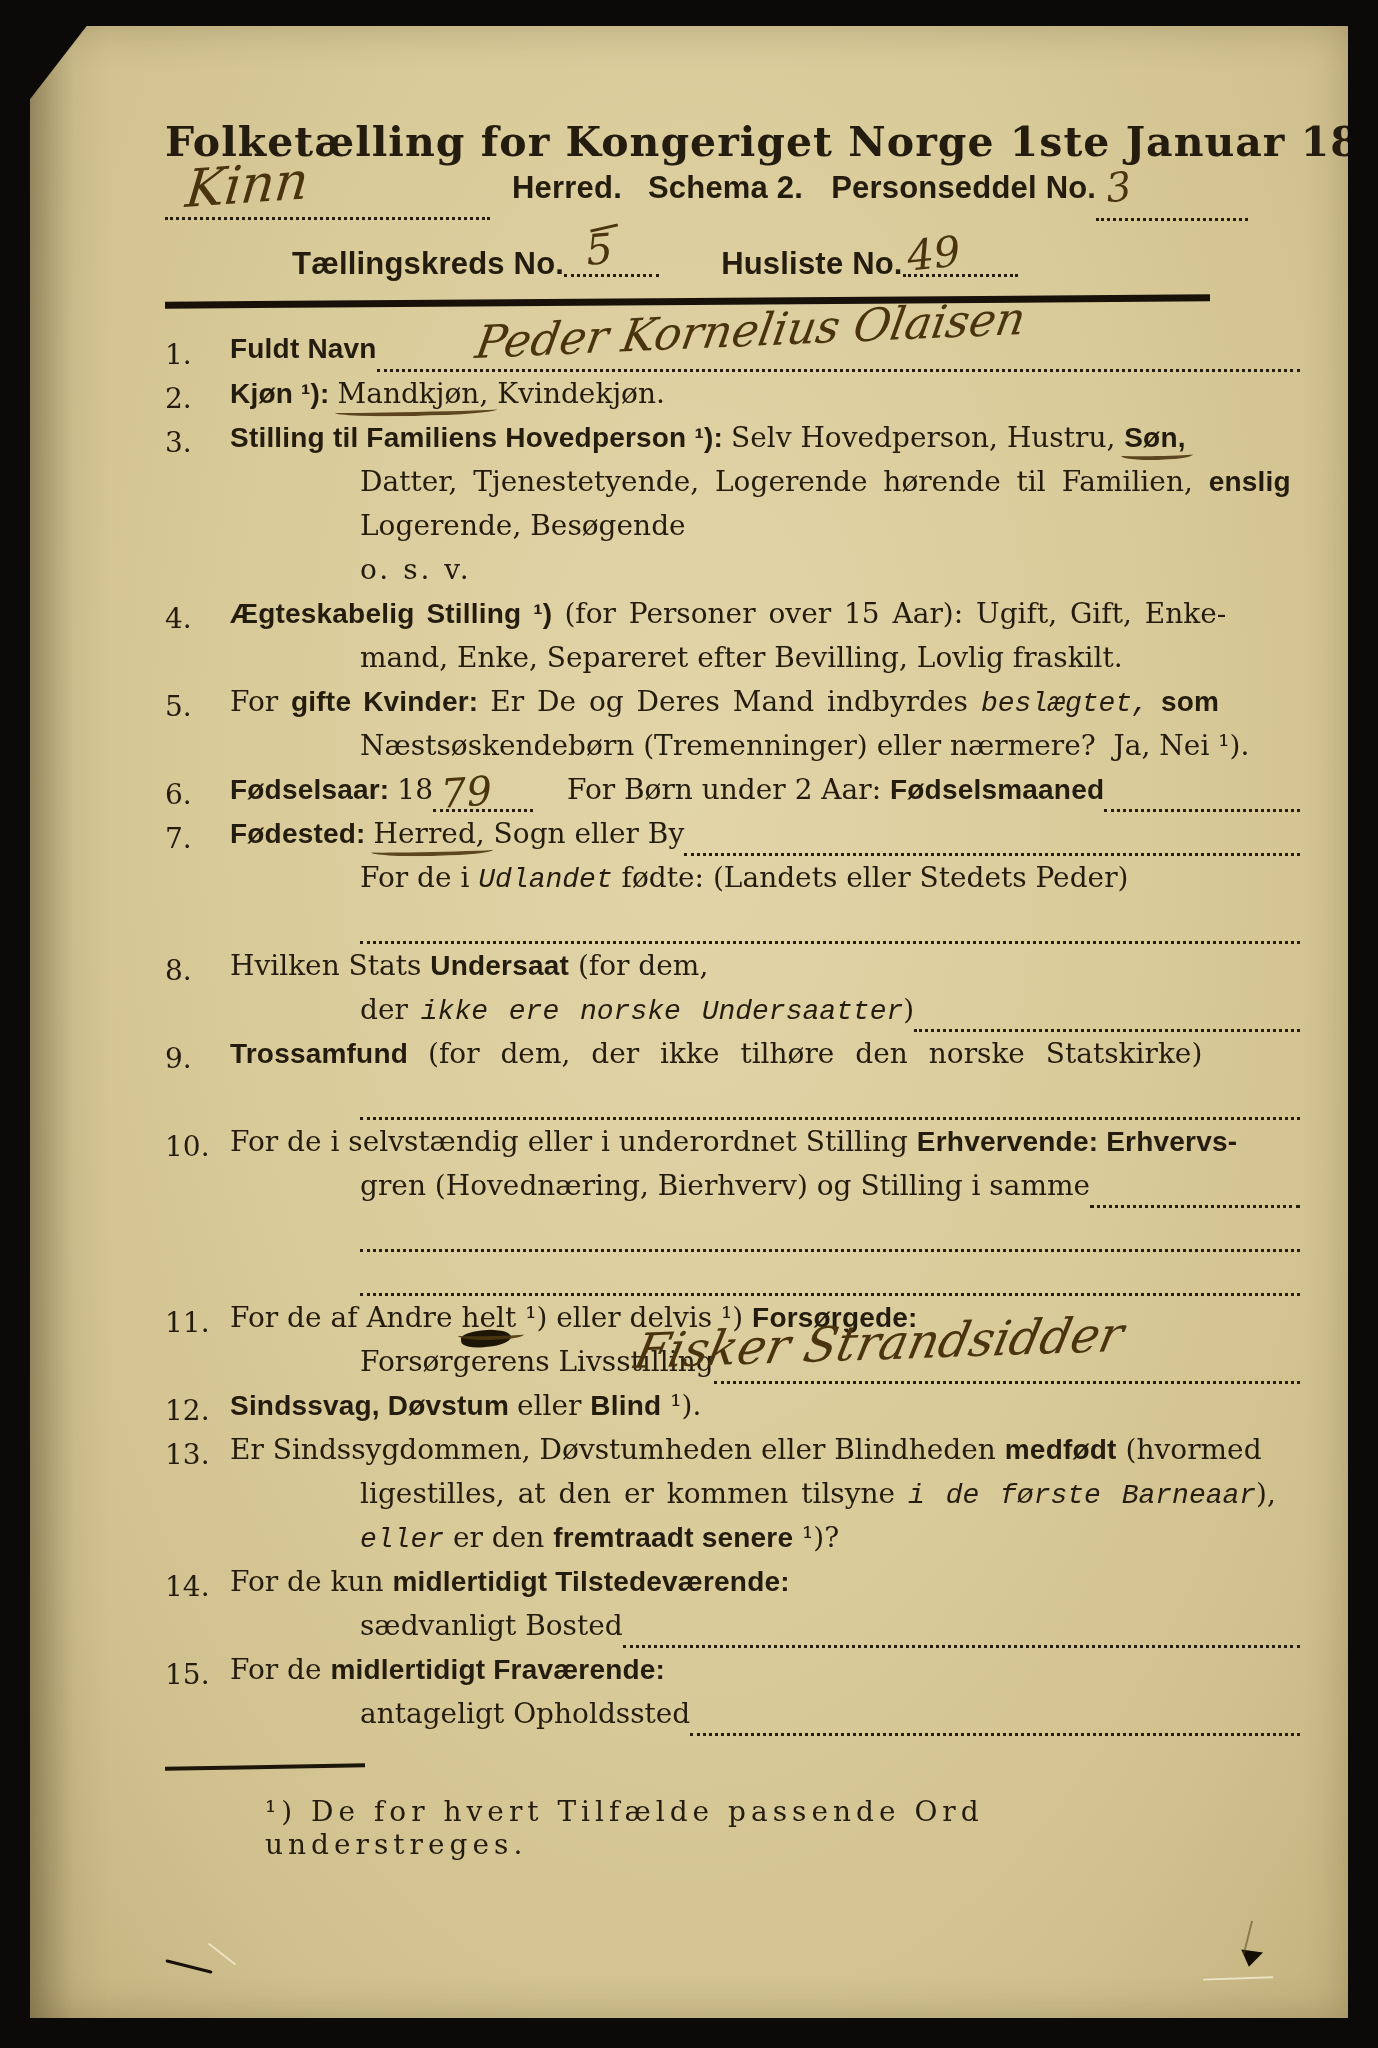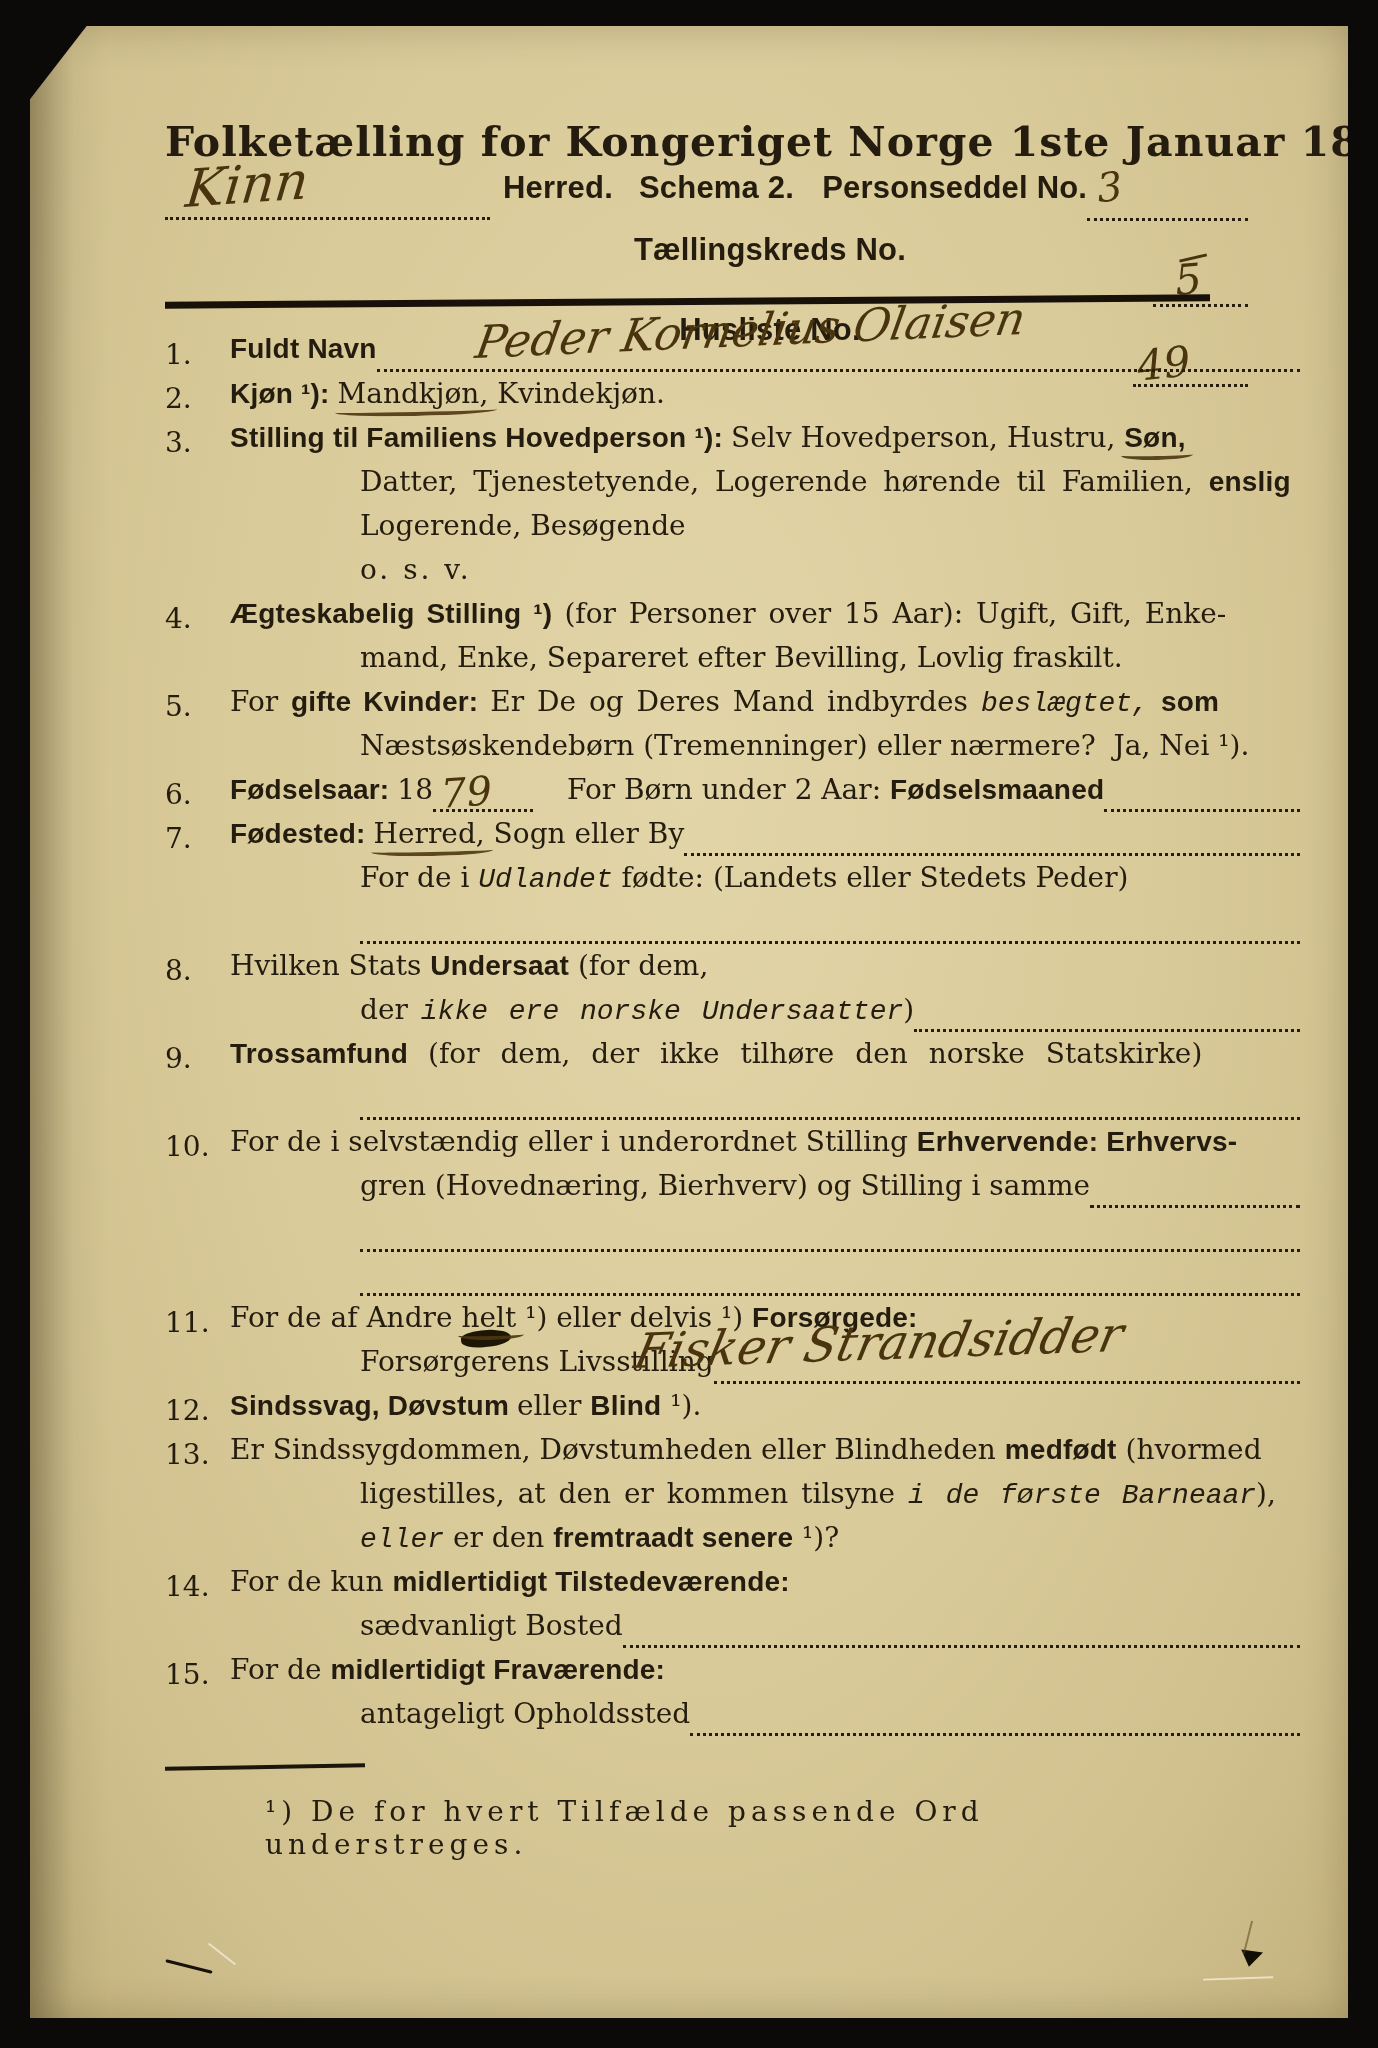--- a/index.html
+++ b/index.html
@@ -29,21 +29,21 @@
   .blot{position:relative;}
   .blot::before{content:"";position:absolute;left:0;bottom:-13px;width:50px;height:17px;
         background:#1d1506;border-radius:48% 60% 55% 50%;transform:rotate(-5deg);}
   
   .hline2{display:flex;align-items:baseline;height:56px;margin-top:4px;white-space:pre;}
   .hline2 .b{font-size:31px;}
   .h-district{position:relative;flex:0 0 325px;align-self:flex-end;height:36px;margin-bottom:6px;
         border-bottom:3.5px dotted #261d0d;}
   .hand-district{position:absolute;left:18px;bottom:-2px;font-size:52px;transform:rotate(-4deg) skewX(-10deg);transform-origin:left bottom;}
   .hand-pno{position:absolute;left:10px;bottom:8px;font-size:40px;transform:rotate(-6deg);}
-  .hline3{display:flex;align-items:center;height:50px;margin-top:6px;padding-left:127px;white-space:pre;flex-direction:column;}
+  .hline3{display:flex;align-items:flex-end;height:50px;margin-top:6px;padding-left:127px;white-space:pre;}
   .hline3 .b{font-size:31px;}
   .hand-kreds{position:absolute;left:22px;bottom:0;font-size:42px;transform:rotate(-5deg);}
   .hand-kreds::after{content:"";position:absolute;left:6px;top:2px;width:28px;height:0;border-top:3px solid #49340f;transform:rotate(-8deg);}
   .hand-husl{position:absolute;left:4px;bottom:-4px;font-size:42px;transform:rotate(-6deg);}
   .rule{height:7px;background:#17110a;margin-top:16px;width:1045px;transform:rotate(-0.4deg);}
   
   .items{margin-top:28px;font-size:28px;}
   .item{display:flex;position:relative;}
   .no{flex:0 0 65px;line-height:44px;}
   .content{flex:1 1 auto;min-width:0;}
@@ -73,21 +73,21 @@
   <div class="paper">
     <div class="crease"></div>
     <div class="corner-wedge"></div>
 
     <div class="inner">
 
       <h1 class="title">Folketælling for Kongeriget Norge 1ste Januar 1891.</h1>
 
       <div class="hline2">
         <span class="h-district"><span class="hand hand-district">Kinn</span></span>
-        <span class="b" style="margin-left:13px">Herred.</span>
+        <span class="b" style="margin-left:22px">Herred.</span>
         <span class="b" style="margin-left:26px">Schema 2.</span>
         <span class="b" style="margin-left:28px">Personseddel No.</span>
         <span class="dots" style="margin-right:0"><span class="hand hand-pno">3</span></span>
       </div>
 
       <div class="hline3">
         <span class="b">Tællingskreds No.</span>
         <span class="dots-fixed" style="width:95px"><span class="hand hand-kreds">5</span></span>
         <span style="width:62px"></span>
         <span class="b">Husliste No.</span>

